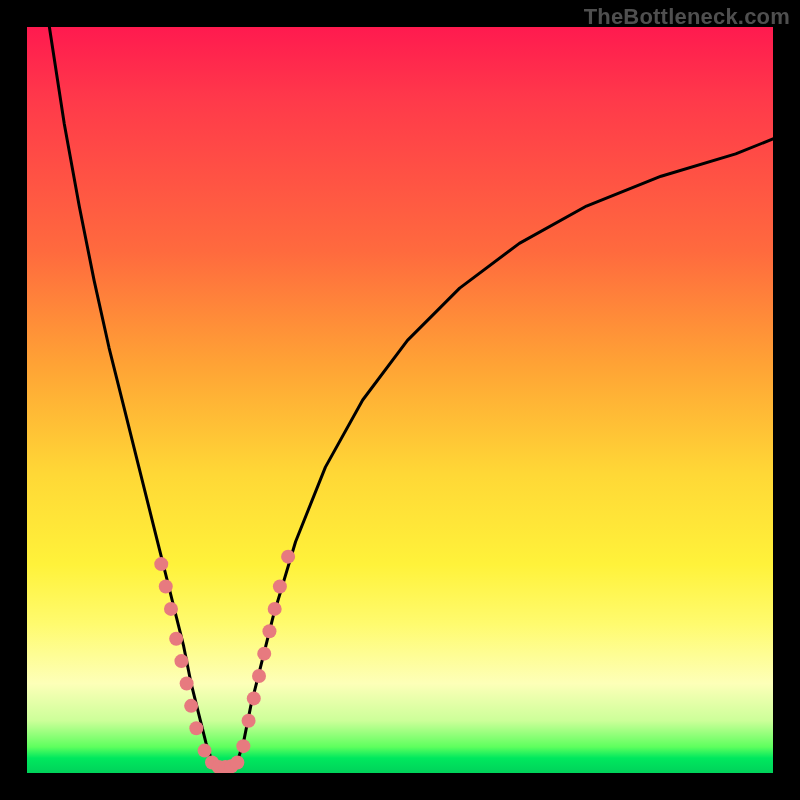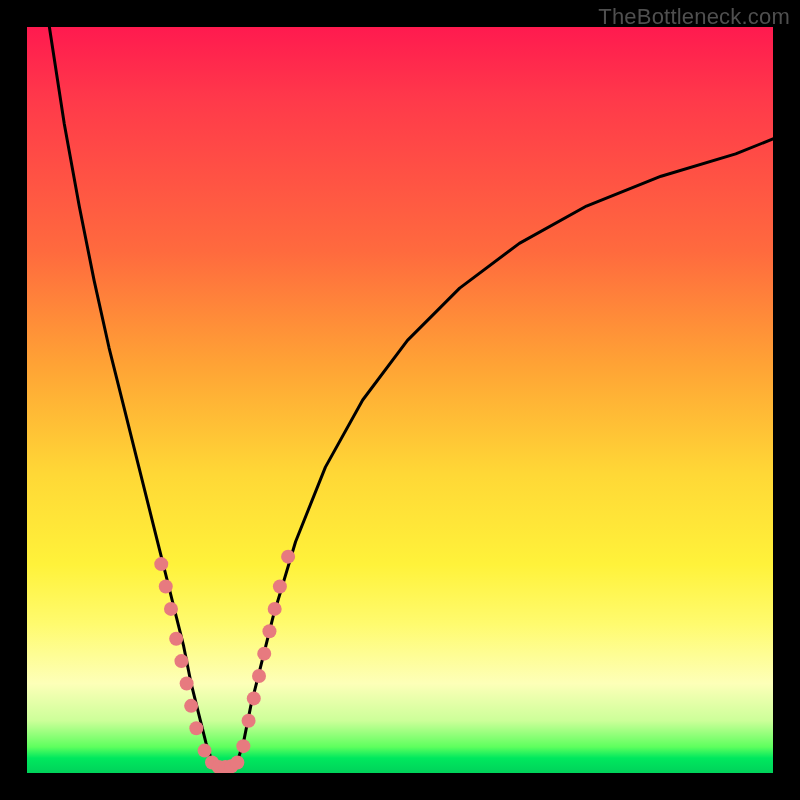--- a/index.html
+++ b/index.html
@@ -38,21 +38,21 @@
       #00e85e 98%,
       #00d25a 100%
     );
   }
   .watermark {
     position: absolute;
     top: 4px;
     right: 10px;
     color: #4f4f4f;
     font-size: 22px;
-    font-weight: 400;
+    font-weight: 700;
     letter-spacing: 0.2px;
     user-select: none;
   }
   svg.curves {
     position: absolute;
     left: 27px;
     top: 27px;
     width: 746px;
     height: 746px;
     overflay: visible;

